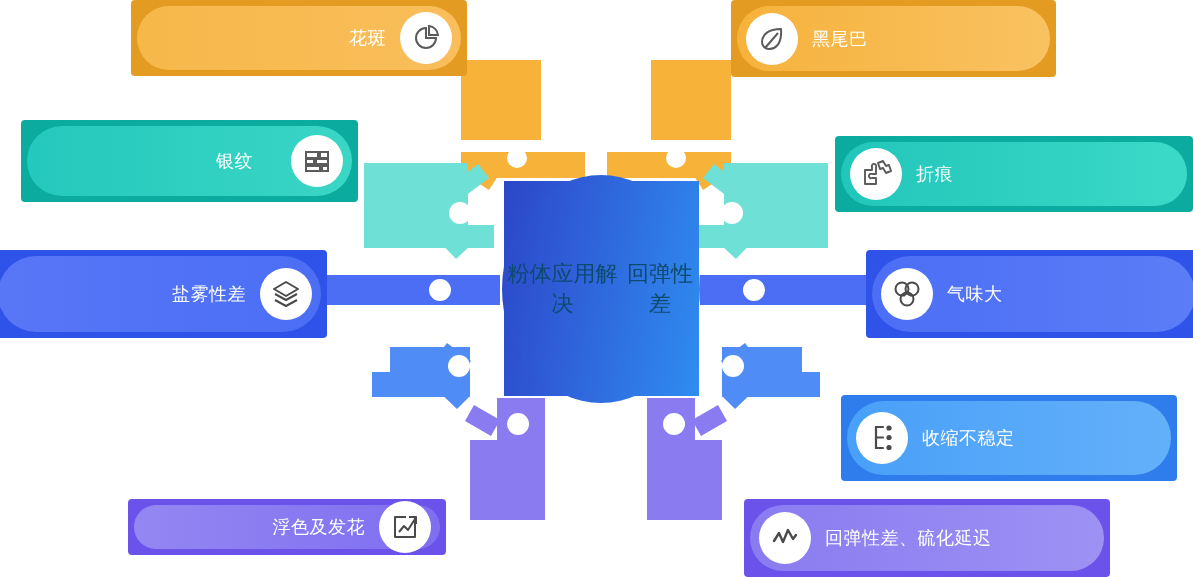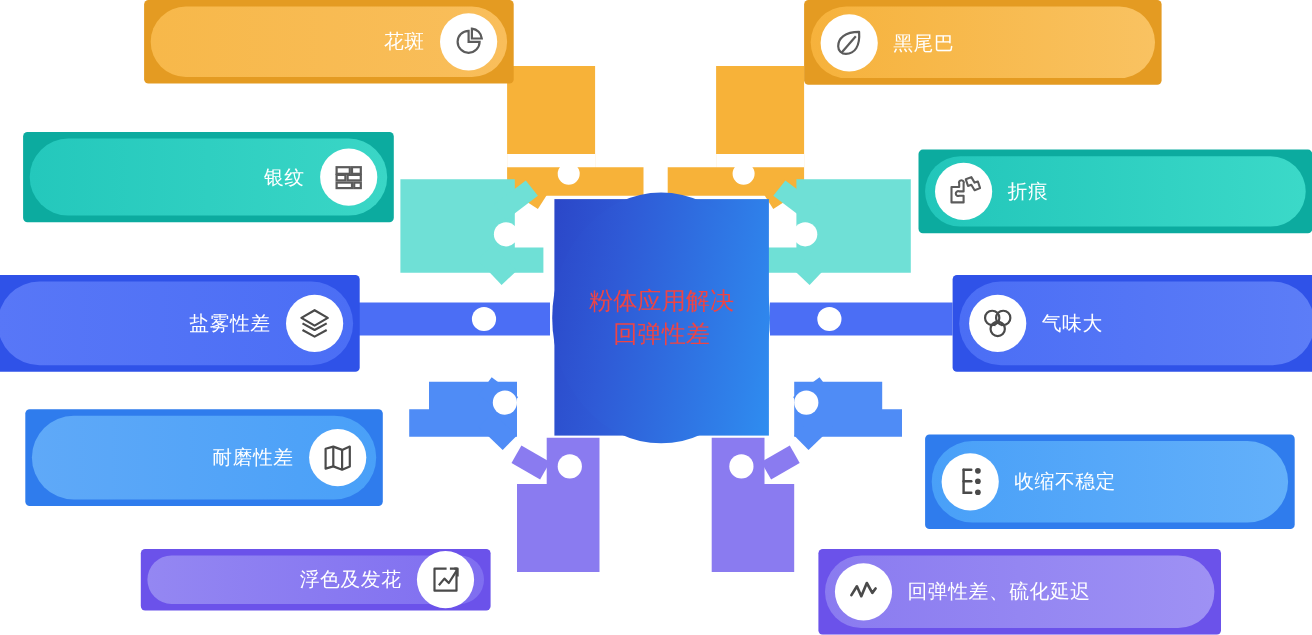--- a/index.html
+++ b/index.html
@@ -28,22 +28,22 @@
   .node.right .pill{justify-content:flex-start;padding-left:9px;}
   .node.right .label{margin-left:14px;}
 
   
   #center{position:absolute;left:504px;top:181px;width:195px;height:215px;}
   #center .sq{position:absolute;inset:0;
       background:linear-gradient(100deg,#2b47c8 0%,#2f5ad6 32%,#2f8df0 100%);}
   #center .circ{position:absolute;left:-2px;top:-6px;width:198px;height:228px;
       border-radius:50%;
       background:linear-gradient(100deg,#2b47c8 0%,#2f5ad6 30%,#2f8df0 100%);}
-  #center .ctext{position:absolute;inset:0;display:flex;flex-direction:column;
-      align-items:center;justify-content:center;color:#ef4444;font-size:22px;
+  #center .ctext{position:absolute;inset:0;display:flex;flex-direction:row;
+      align-items:center;justify-content:center;color:#0c4a6e;font-size:22px;
       line-height:1.34;text-align:center;}
 </style>
 </head>
 <body>
 
 <div id="stage">
 
   <svg id="connectors" viewBox="0 0 1193 577" width="1193" height="577">
 
     <g>
@@ -124,21 +124,21 @@
         <svg width="32" height="32" viewBox="0 0 32 32" fill="none" stroke="#5b5b5b" stroke-width="2">
           <path d="M16 6 A10 10 0 1 0 26 16 L16 16 Z"></path>
           <path d="M19 4 A10 10 0 0 1 28 13 L19 13 Z"></path>
         </svg>
       </span>
     </div>
   </div>
 
   <div class="node left" style="left:21px;top:120px;width:337px;height:82px;">
     <div class="shadow" style="background:#0cab9f;"></div>
-    <div class="pill" style="background:linear-gradient(90deg,#24c8bc 0%,#3ad6c6 100%);">
+    <div class="pill" style="background:linear-gradient(90deg,#24c8bc 0%,#3ad6c6 100%);gap:24px;">
       <span class="label">银纹</span>
       <span class="badge">
         <svg width="32" height="32" viewBox="0 0 32 32" fill="none" stroke="#5b5b5b" stroke-width="2">
           <rect x="5" y="7" width="12" height="6"></rect>
             <rect x="19" y="7" width="8" height="6"></rect>
           <rect x="5" y="14" width="8" height="5"></rect>
             <rect x="15" y="14" width="12" height="5"></rect>
           <rect x="5" y="21" width="14" height="5"></rect>
             <rect x="21" y="21" width="6" height="5"></rect>
         </svg>
@@ -153,33 +153,20 @@
       <span class="badge">
         <svg width="32" height="32" viewBox="0 0 32 32" fill="none" stroke="#4a4a4a" stroke-width="2" stroke-linejoin="round">
           <path d="M16 4 L28 11 L16 18 L4 11 Z"></path>
           <path d="M5 16 L16 22 L27 16"></path>
           <path d="M5 22 L16 28 L27 22"></path>
         </svg>
       </span>
     </div>
   </div>
 
-  <div class="node left" style="left:23px;top:372px;width:325px;height:88px;">
-    <div class="shadow" style="background:#2f7ced;"></div>
-    <div class="pill" style="background:linear-gradient(90deg,#5fa9f8 0%,#49a0f8 100%);">
-      <span class="label">耐磨性差</span>
-      <span class="badge">
-        <svg width="32" height="32" viewBox="0 0 32 32" fill="none" stroke="#4a4a4a" stroke-width="2" stroke-linejoin="round">
-          <path d="M5 8 L12 6 L20 9 L27 6 L27 24 L20 27 L12 24 L5 26 Z"></path>
-          <path d="M12 6 L12 24"></path>
-            <path d="M20 9 L20 27"></path>
-        </svg>
-      </span>
-    </div>
-  </div>
 
   <div class="node left" style="left:128px;top:499px;width:318px;height:56px;">
     <div class="shadow" style="background:#6b52ea;"></div>
     <div class="pill" style="background:linear-gradient(90deg,#9487f2 0%,#7f6ef0 100%);">
       <span class="label">浮色及发花</span>
       <span class="badge">
         <svg width="32" height="32" viewBox="0 0 32 32" fill="none" stroke="#4a4a4a" stroke-width="2" stroke-linejoin="round">
           <path d="M24 6 L26 6 L26 26 L6 26 L6 6 L17 6"></path>
           <path d="M10 21 L15 15 L19 19 L26 8"></path>
           <path d="M20 6 L27 6 L27 13"></path>

